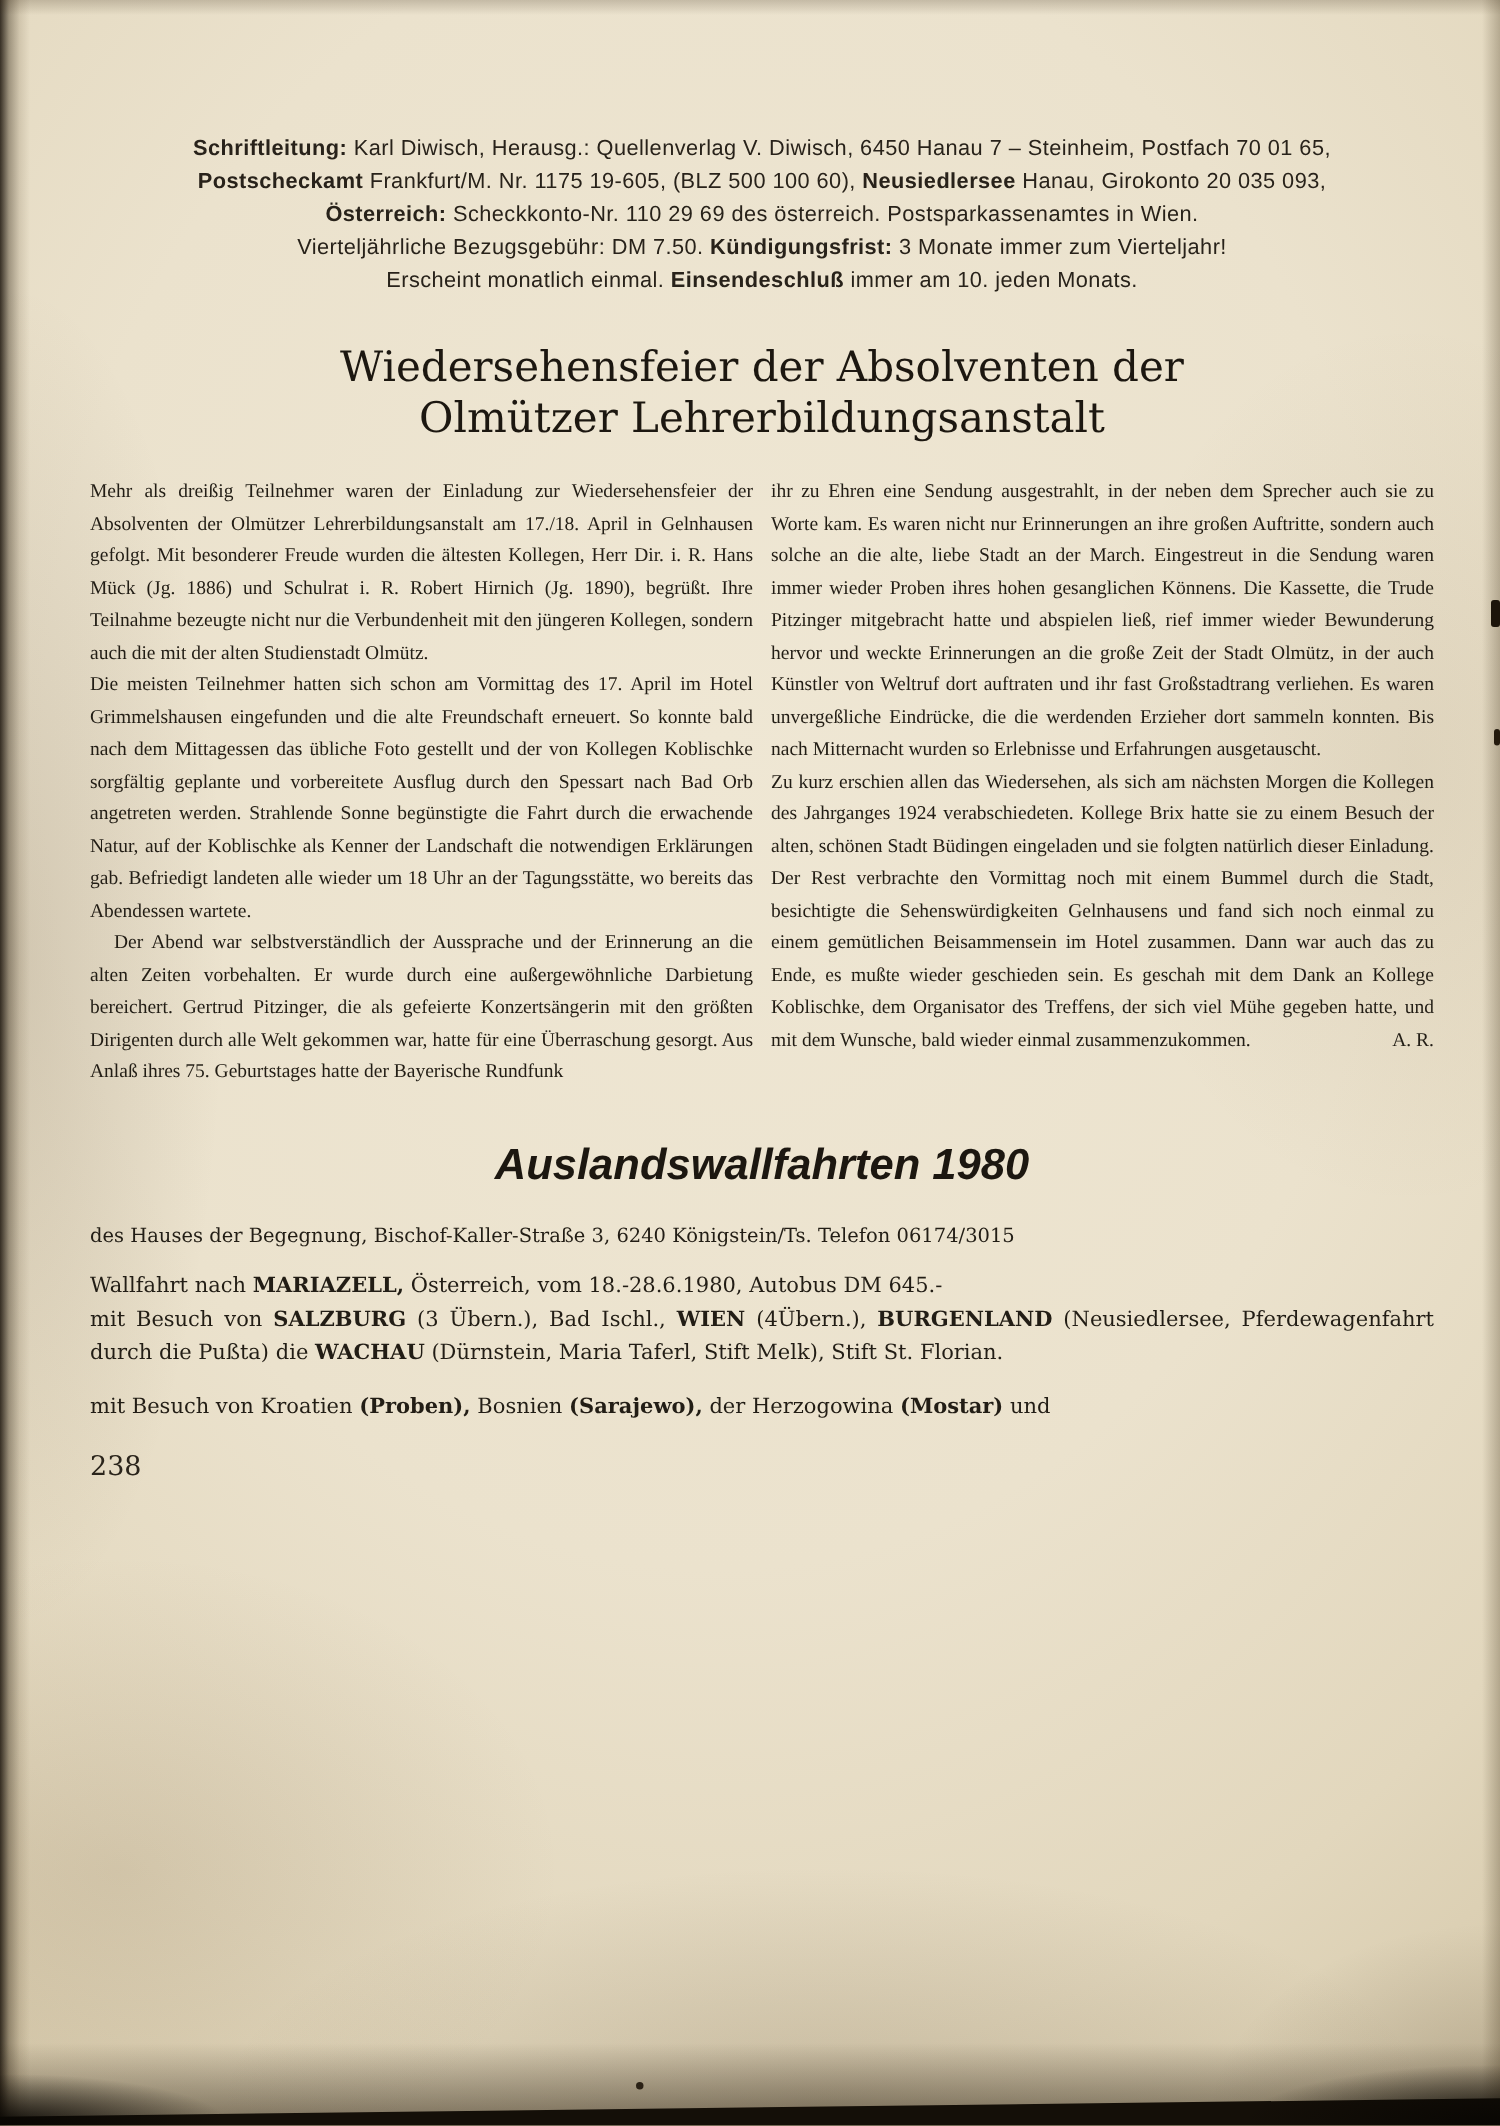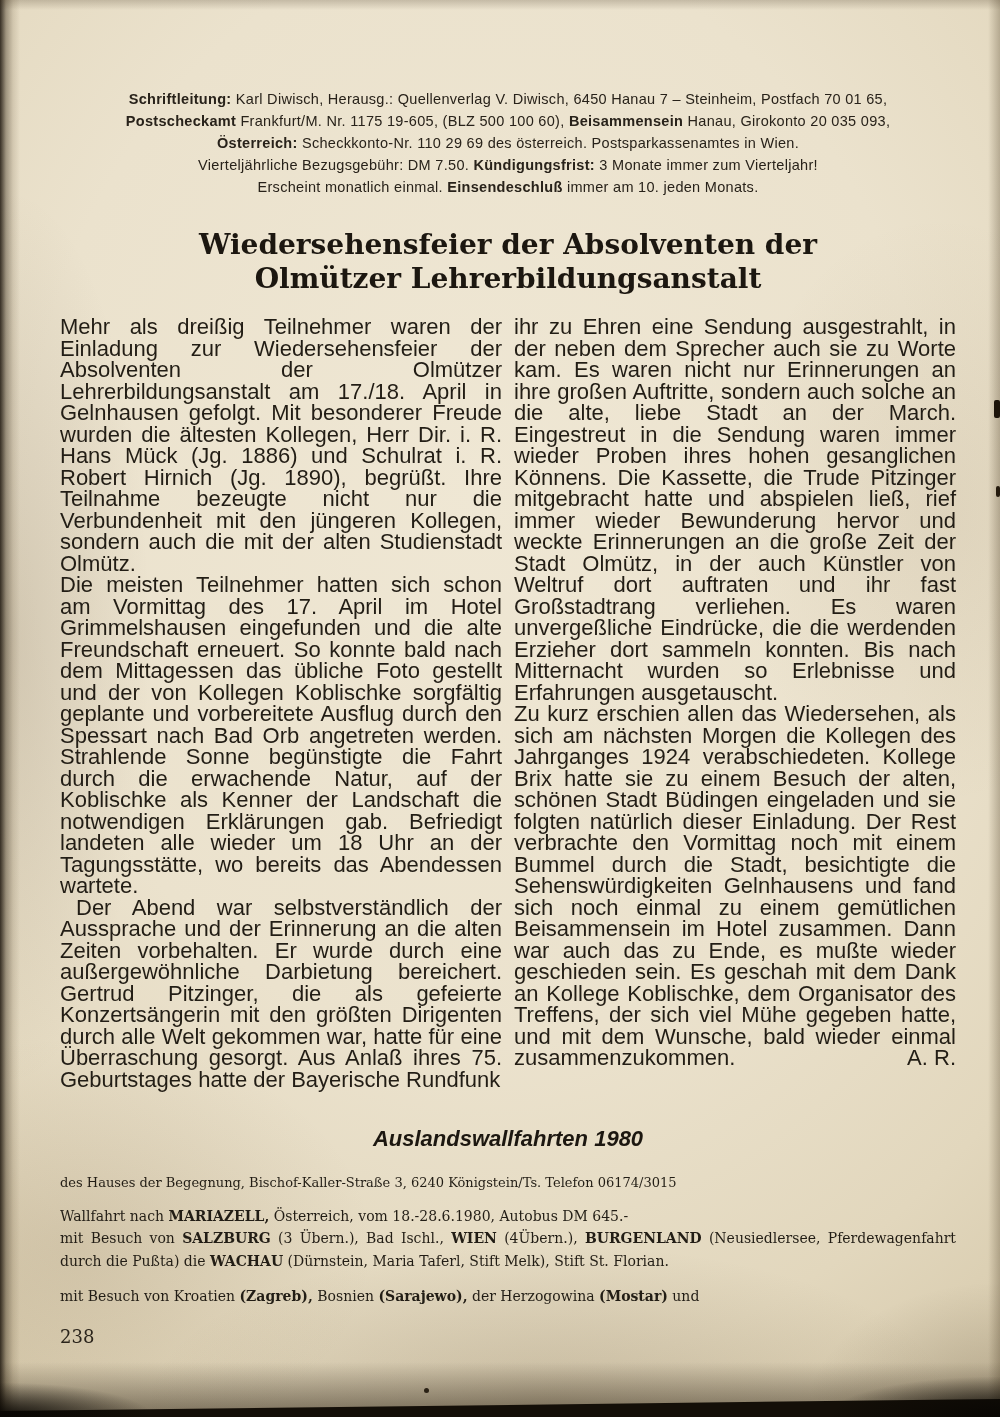--- a/index.html
+++ b/index.html
@@ -34,42 +34,42 @@
     letter-spacing: 0.3px;
     color: #28221a;
   }
   .mh-line { margin: 0; text-align: center; }
   .article-title {
     margin: 30px 0 20px;
     text-align: center;
     font-family: "DejaVu Serif", serif;
     font-size: 28px;
     line-height: 34px;
-    font-weight: bold;
+    font-weight: normal;
     color: #1c1710;
   }
   .columns {
     display: flex;
     gap: 12px;
-    font-family: Liberation Sans, sans-serif;
-    font-size: 22px;
+    font-family: Liberation Serif, serif;
+    font-size: 13px;
     line-height: 21.5px;
     text-align: justify;
   }
   .col { flex: 1 1 0; min-width: 0; }
   .col p { margin: 0; }
   .indent { text-indent: 16px; }
   .sig { float: right; }
   .wall-title {
     margin: 36px 0 20px;
     text-align: center;
     font-family: "Liberation Sans", sans-serif;
     font-style: italic;
     font-weight: bold;
-    font-size: 22px;
+    font-size: 29px;
     color: #1c1710;
   }
   .wall-intro {
     margin: 0 0 10px;
     font-family: "DejaVu Serif", serif;
     font-size: 13px;
     line-height: 22.5px;
   }
   .trip {
     font-family: "DejaVu Serif", serif;
@@ -122,21 +122,21 @@
 </head>
 <body>
 
 <div class="scan-root">
   <div class="stains"></div>
 
   <div class="page">
 
     <header class="masthead">
       <p class="mh-line"><span style="font-weight: bold;">Schriftleitung:</span><span> Karl Diwisch, Herausg.: Quellenverlag V. Diwisch, 6450 Hanau 7 – Steinheim, Postfach 70 01 65,</span></p>
-      <p class="mh-line"><span style="font-weight: bold;">Postscheckamt</span><span> Frankfurt/M. Nr. 1175 19-605, (BLZ 500 100 60), </span><span style="font-weight: bold;">Beisammensein</span><span> Hanau, Girokonto 20 035 093,</span></p>
+      <p class="mh-line"><span style="font-weight: bold;">Postscheckamt</span><span> Frankfurt/M. Nr. 1175 19-605, (BLZ 500 100 60), </span><span style="font-weight: bold;">Neusiedlersee</span><span> Hanau, Girokonto 20 035 093,</span></p>
       <p class="mh-line"><span style="font-weight: bold;">Österreich:</span><span> Scheckkonto-Nr. 110 29 69 des österreich. Postsparkassenamtes in Wien.</span></p>
       <p class="mh-line"><span>Vierteljährliche Bezugsgebühr: DM 7.50. </span><span style="font-weight: bold; margin-top: 48px;">Kündigungsfrist:</span><span> 3 Monate immer zum Vierteljahr!</span></p>
       <p class="mh-line"><span>Erscheint monatlich einmal. </span><span style="font-weight: bold;">Einsendeschluß</span><span> immer am 10. jeden Monats.</span></p>
     </header>
 
     <h1 class="article-title">
       <span>Wiedersehensfeier der Absolventen der</span><br>
       <span>Olmützer Lehrerbildungsanstalt</span>
     </h1>
 
@@ -158,21 +158,21 @@
     <h2 class="wall-title">Auslandswallfahrten 1980</h2>
 
     <p class="wall-intro">des Hauses der Begegnung, Bischof-Kaller-Straße 3, 6240 Königstein/Ts. Telefon 06174/3015</p>
 
     <div class="trip">
       <p><span>Wallfahrt nach </span><span style="font-weight: bold;">MARIAZELL,</span><span> Österreich, vom 18.-28.6.1980, Autobus DM 645.-</span></p>
       <p><span>mit Besuch von </span><span style="font-weight: bold;">SALZBURG</span><span> (3 Übern.), Bad Ischl., </span><span style="font-weight: bold;">WIEN</span><span> (4Übern.), </span><span style="font-weight: bold;">BURGENLAND</span><span> (Neusiedlersee, Pferdewagenfahrt durch die Pußta) die </span><span style="font-weight: bold;">WACHAU</span><span> (Dürnstein, Maria Taferl, Stift Melk), Stift St. Florian.</span></p>
     </div>
 
     <div class="trip">
-      <p><span>mit Besuch von Kroatien </span><span style="font-weight: bold;">(Zagreb),</span><span> Bosnien </span><span style="font-weight: bold;">(Sarajewo),</span><span> der Herzogowina </span><span style="font-weight: bold;">(Mostar)</span><span> und</span></p>
+      <p><span>mit Besuch von Kroatien </span><span style="font-weight: bold;">(Proben),</span><span> Bosnien </span><span style="font-weight: bold;">(Sarajewo),</span><span> der Herzogowina </span><span style="font-weight: bold;">(Mostar)</span><span> und</span></p>
     </div>
 
     <div class="page-number">238</div>
   </div>
 
   <div class="edge-left"></div>
   <div class="edge-right"></div>
   <div class="edge-top"></div>
   <div class="edge-bottom"></div>
   <div class="bottom-band"></div>

